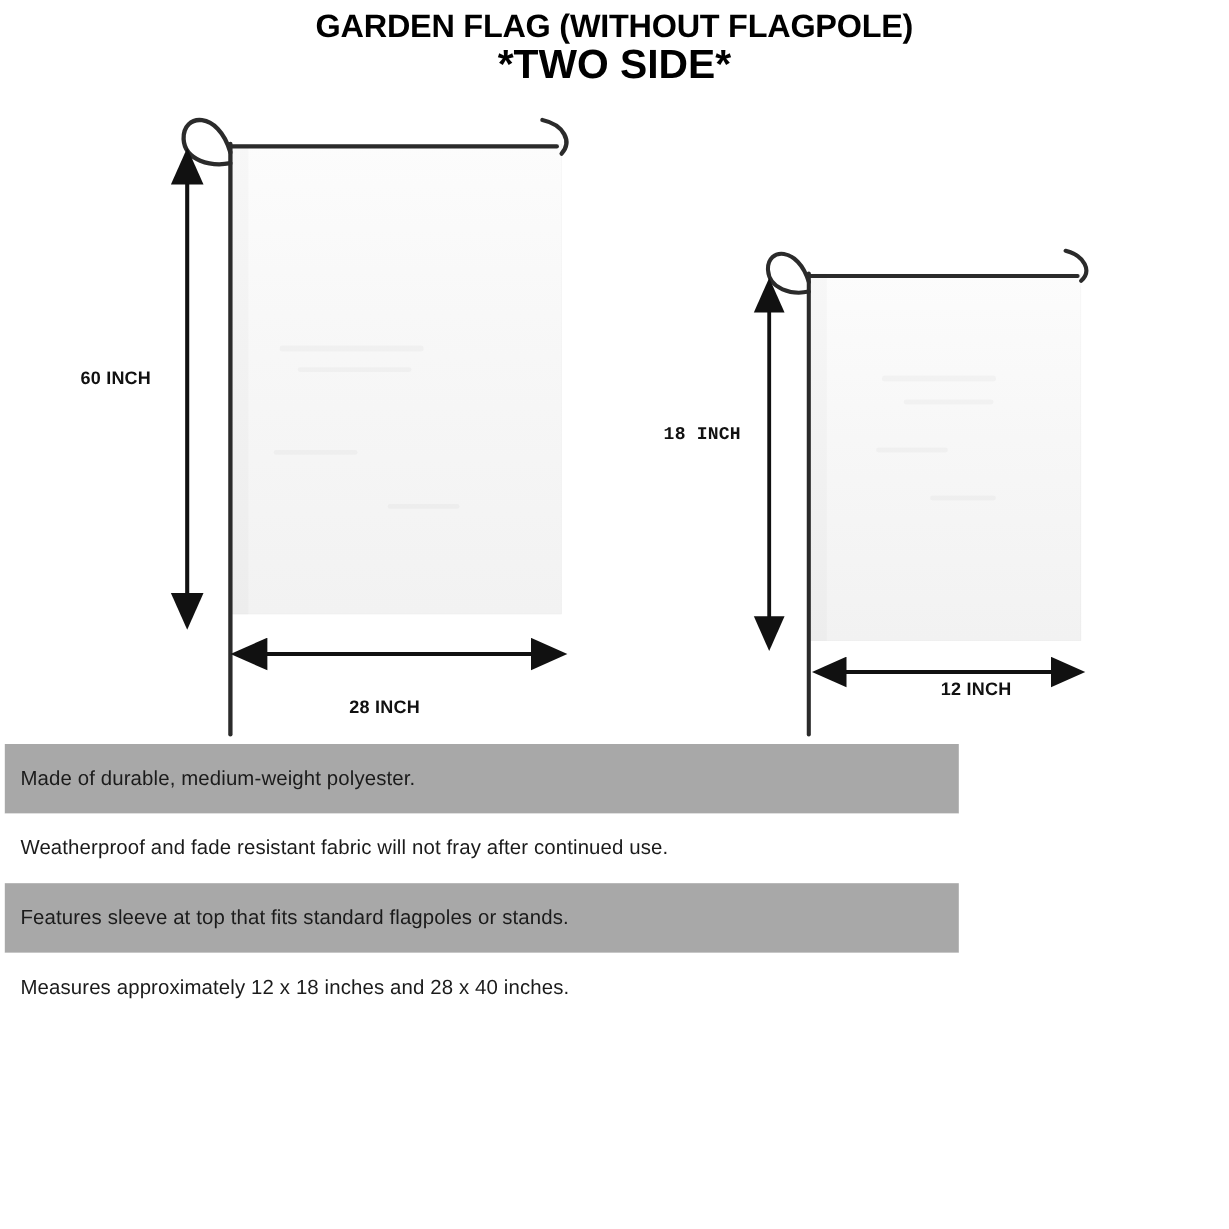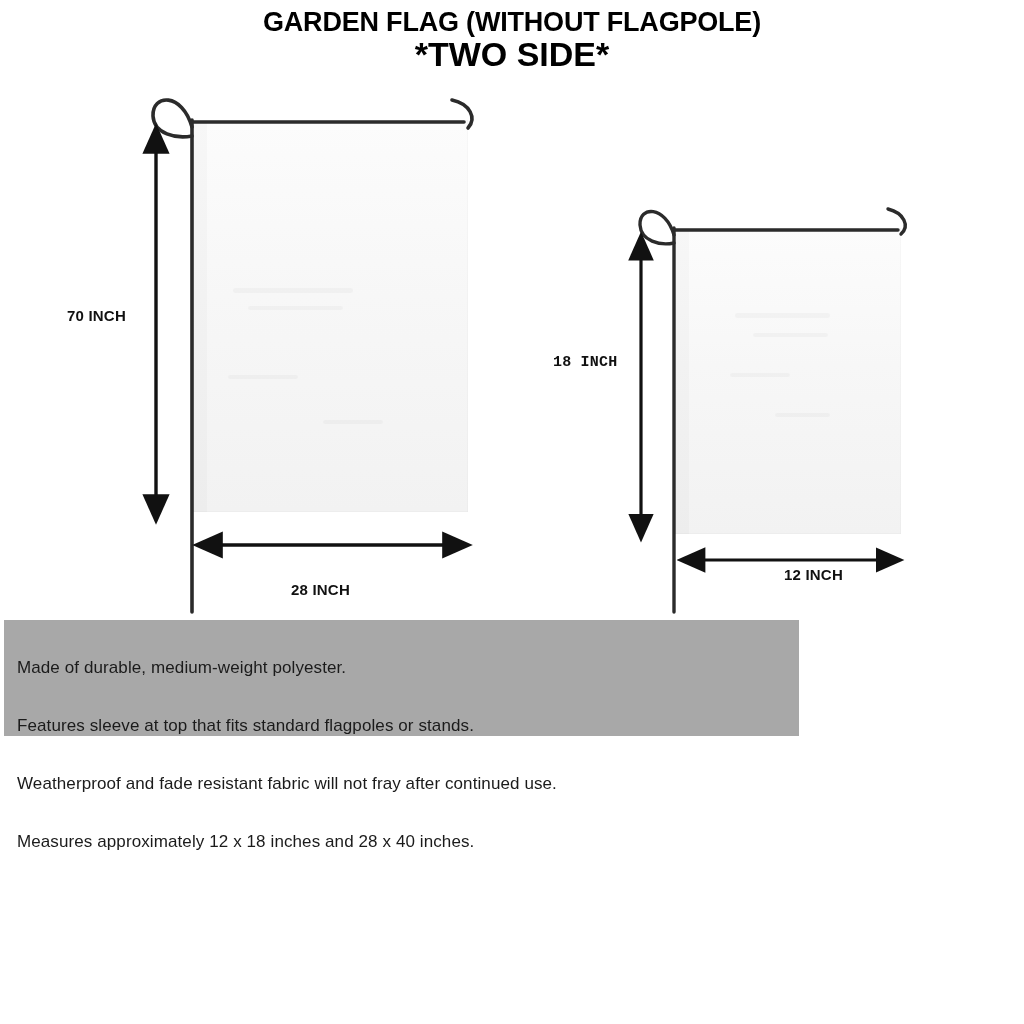--- a/index.html
+++ b/index.html
@@ -98,21 +98,21 @@
   
   #features {
     position: absolute;
     left: 4px;
     top: 620px;
     width: 795px;
   }
   .feature-row {
     height: 58px;
     display: flex;
-    align-items: flex-end;
+    align-items: center;
     padding: 0 0 0 13px;
     box-sizing: border-box;
     font-size: 17px;
     color: #1b1b1b;
     letter-spacing: 0.1px;
   }
   .feature-row.shade { background: #a8a8a8; }
   .feature-row.plain { background: #ffffff; }
 </style>
 </head>
@@ -172,33 +172,33 @@
 
     <line x1="156" y1="130" x2="156" y2="518" stroke="#111111" stroke-width="3.4" marker-start="url(#arrowstart)" marker-end="url(#arrowend)"></line>
 
     <line x1="199" y1="545" x2="466" y2="545" stroke="#111111" stroke-width="3.4" marker-start="url(#arrowstart)" marker-end="url(#arrowend)"></line>
 
     <line x1="641" y1="238" x2="641" y2="536" stroke="#111111" stroke-width="3.2" marker-start="url(#arrowstart)" marker-end="url(#arrowend)"></line>
 
     <line x1="683" y1="560" x2="898" y2="560" stroke="#111111" stroke-width="3.2" marker-start="url(#arrowstart)" marker-end="url(#arrowend)"></line>
   </svg>
 
-  <div id="label-40" class="dim-label">70 INCH</div>
+  <div id="label-40" class="dim-label">60 INCH</div>
   <div id="label-28" class="dim-label">28 INCH</div>
   <div id="label-18" class="dim-label">18 INCH</div>
   <div id="label-12" class="dim-label">12 INCH</div>
 
   <div id="features">
     <div class="feature-row shade">
       <span>Made of durable, medium-weight polyester.</span>
     </div>
+    <div class="feature-row plain">
+      <span>Weatherproof and fade resistant fabric will not fray after continued use.</span>
+    </div>
     <div class="feature-row shade">
       <span>Features sleeve at top that fits standard flagpoles or stands.</span>
     </div>
     <div class="feature-row plain">
-      <span>Weatherproof and fade resistant fabric will not fray after continued use.</span>
-    </div>
-    <div class="feature-row plain">
       <span>Measures approximately 12 x 18 inches and 28 x 40 inches.</span>
     </div>
   </div>
 
 </div>
 
 </body></html>

